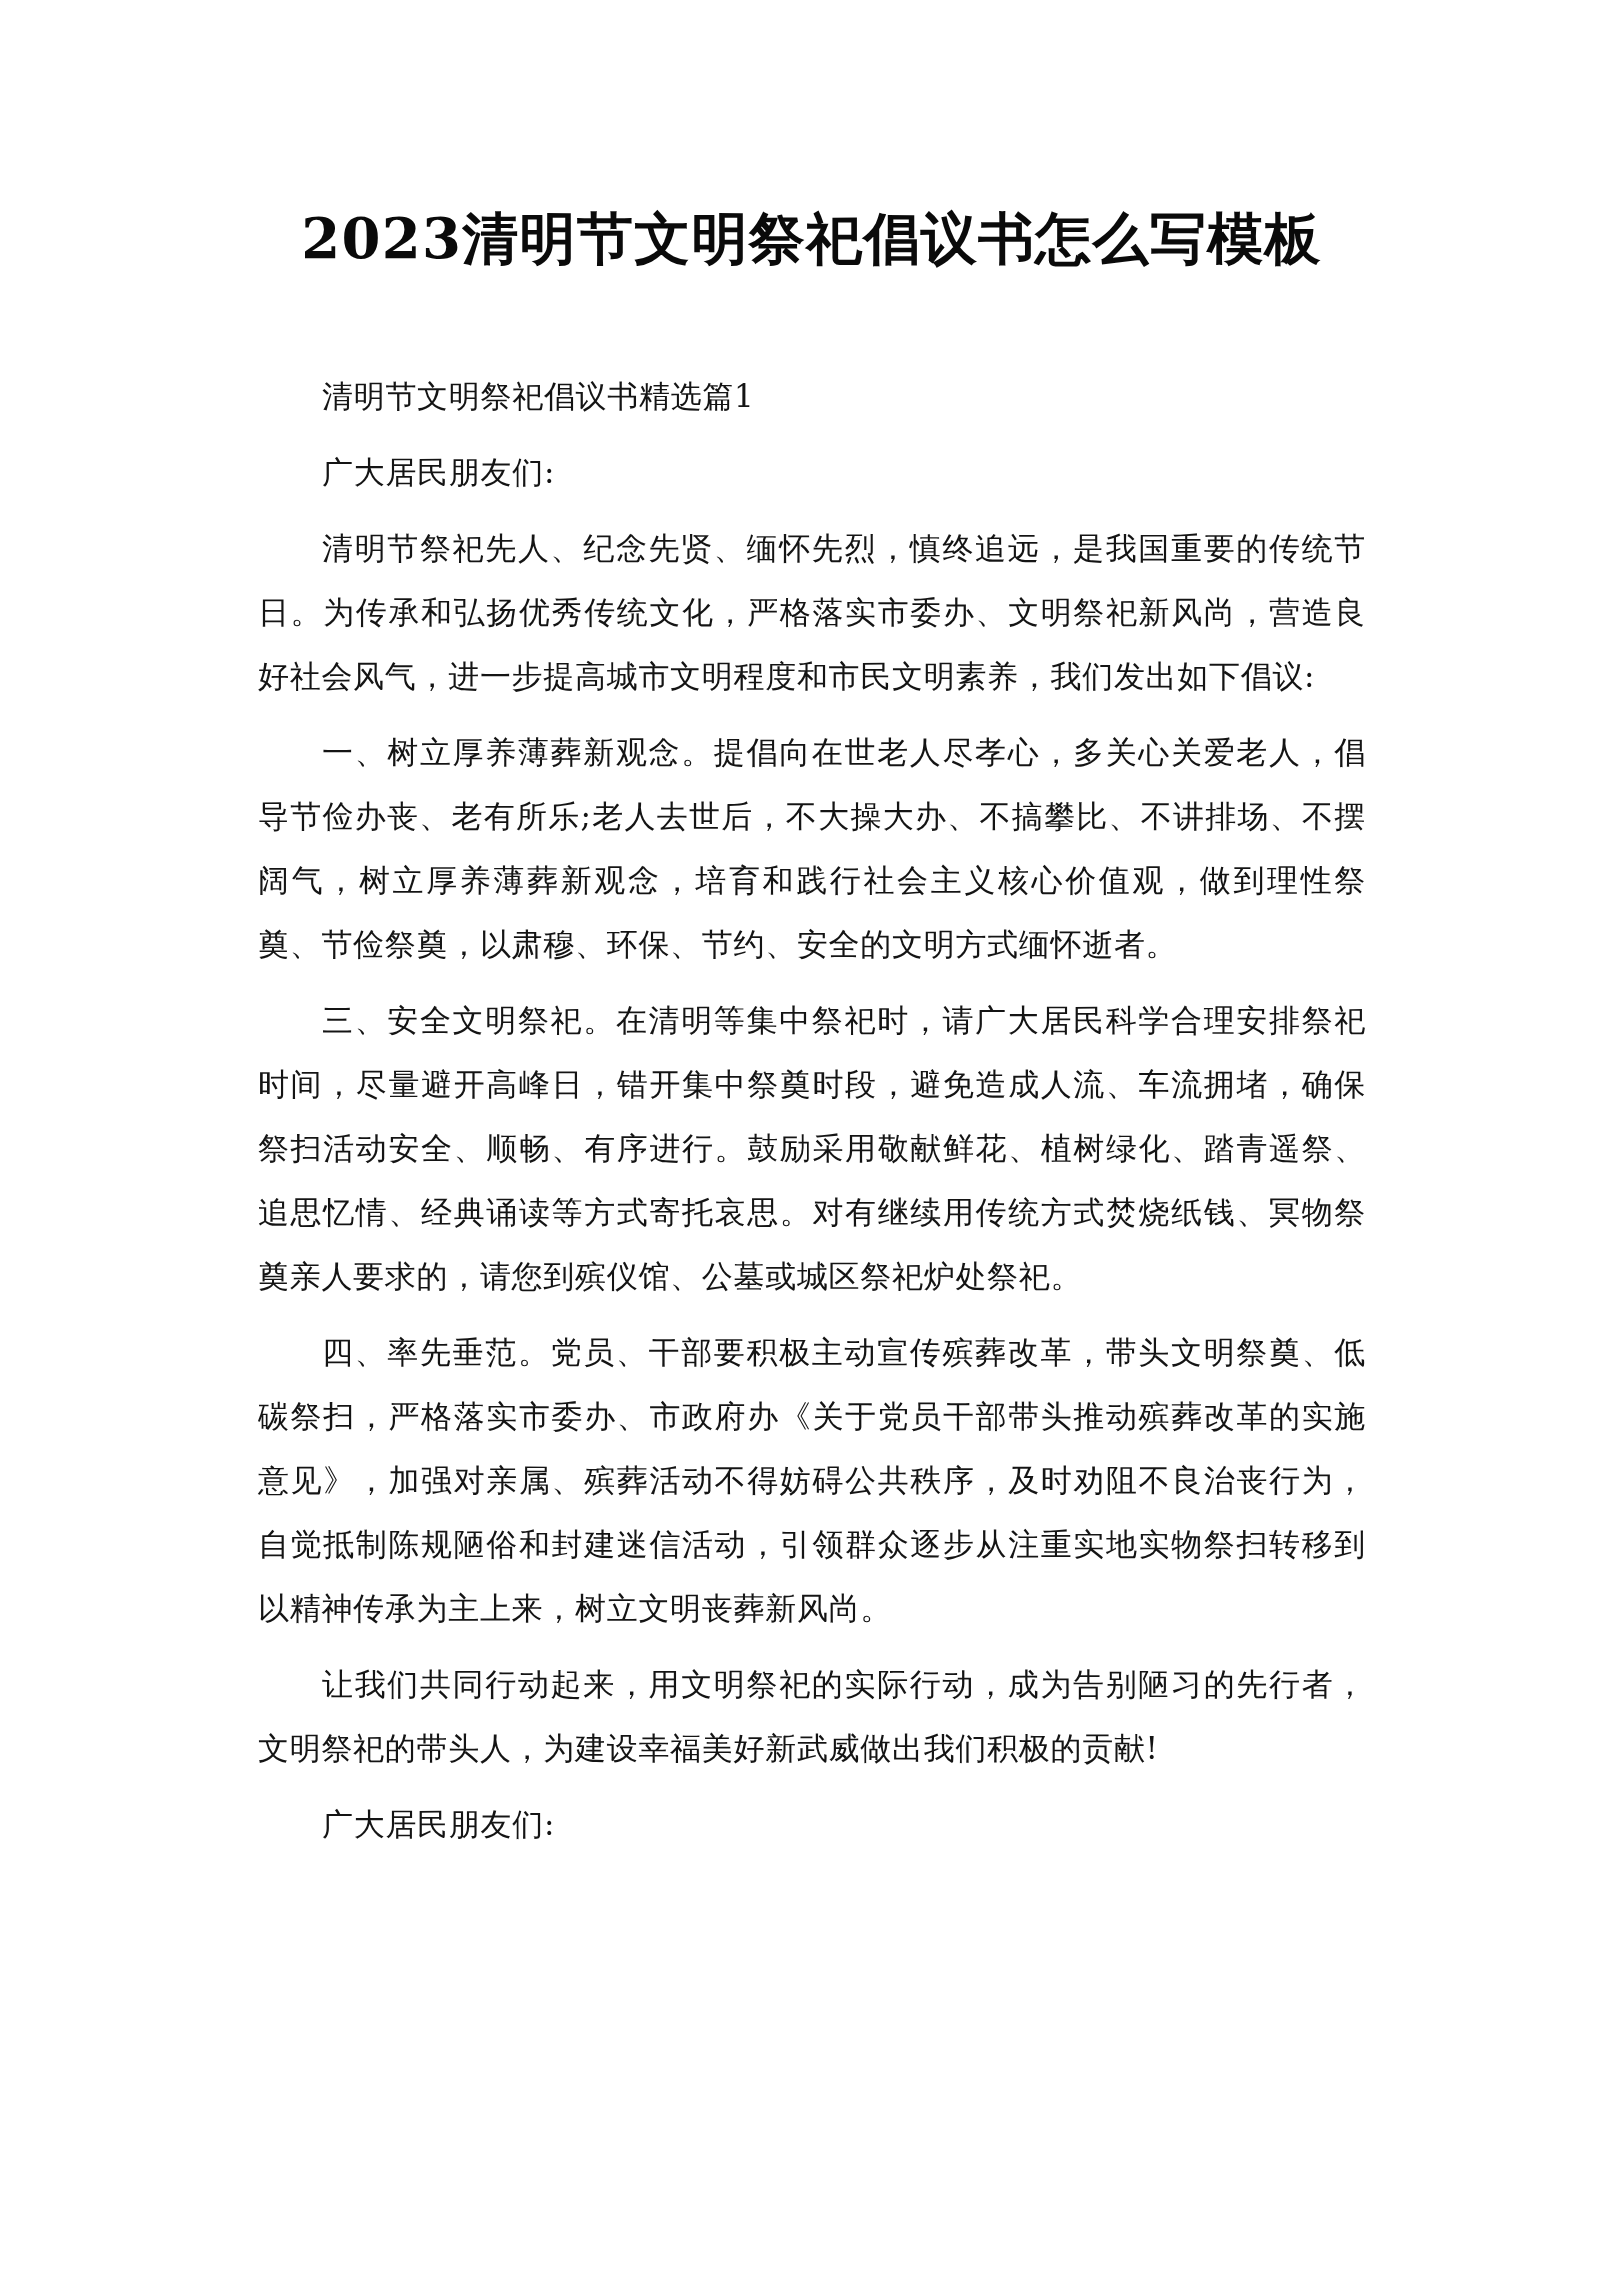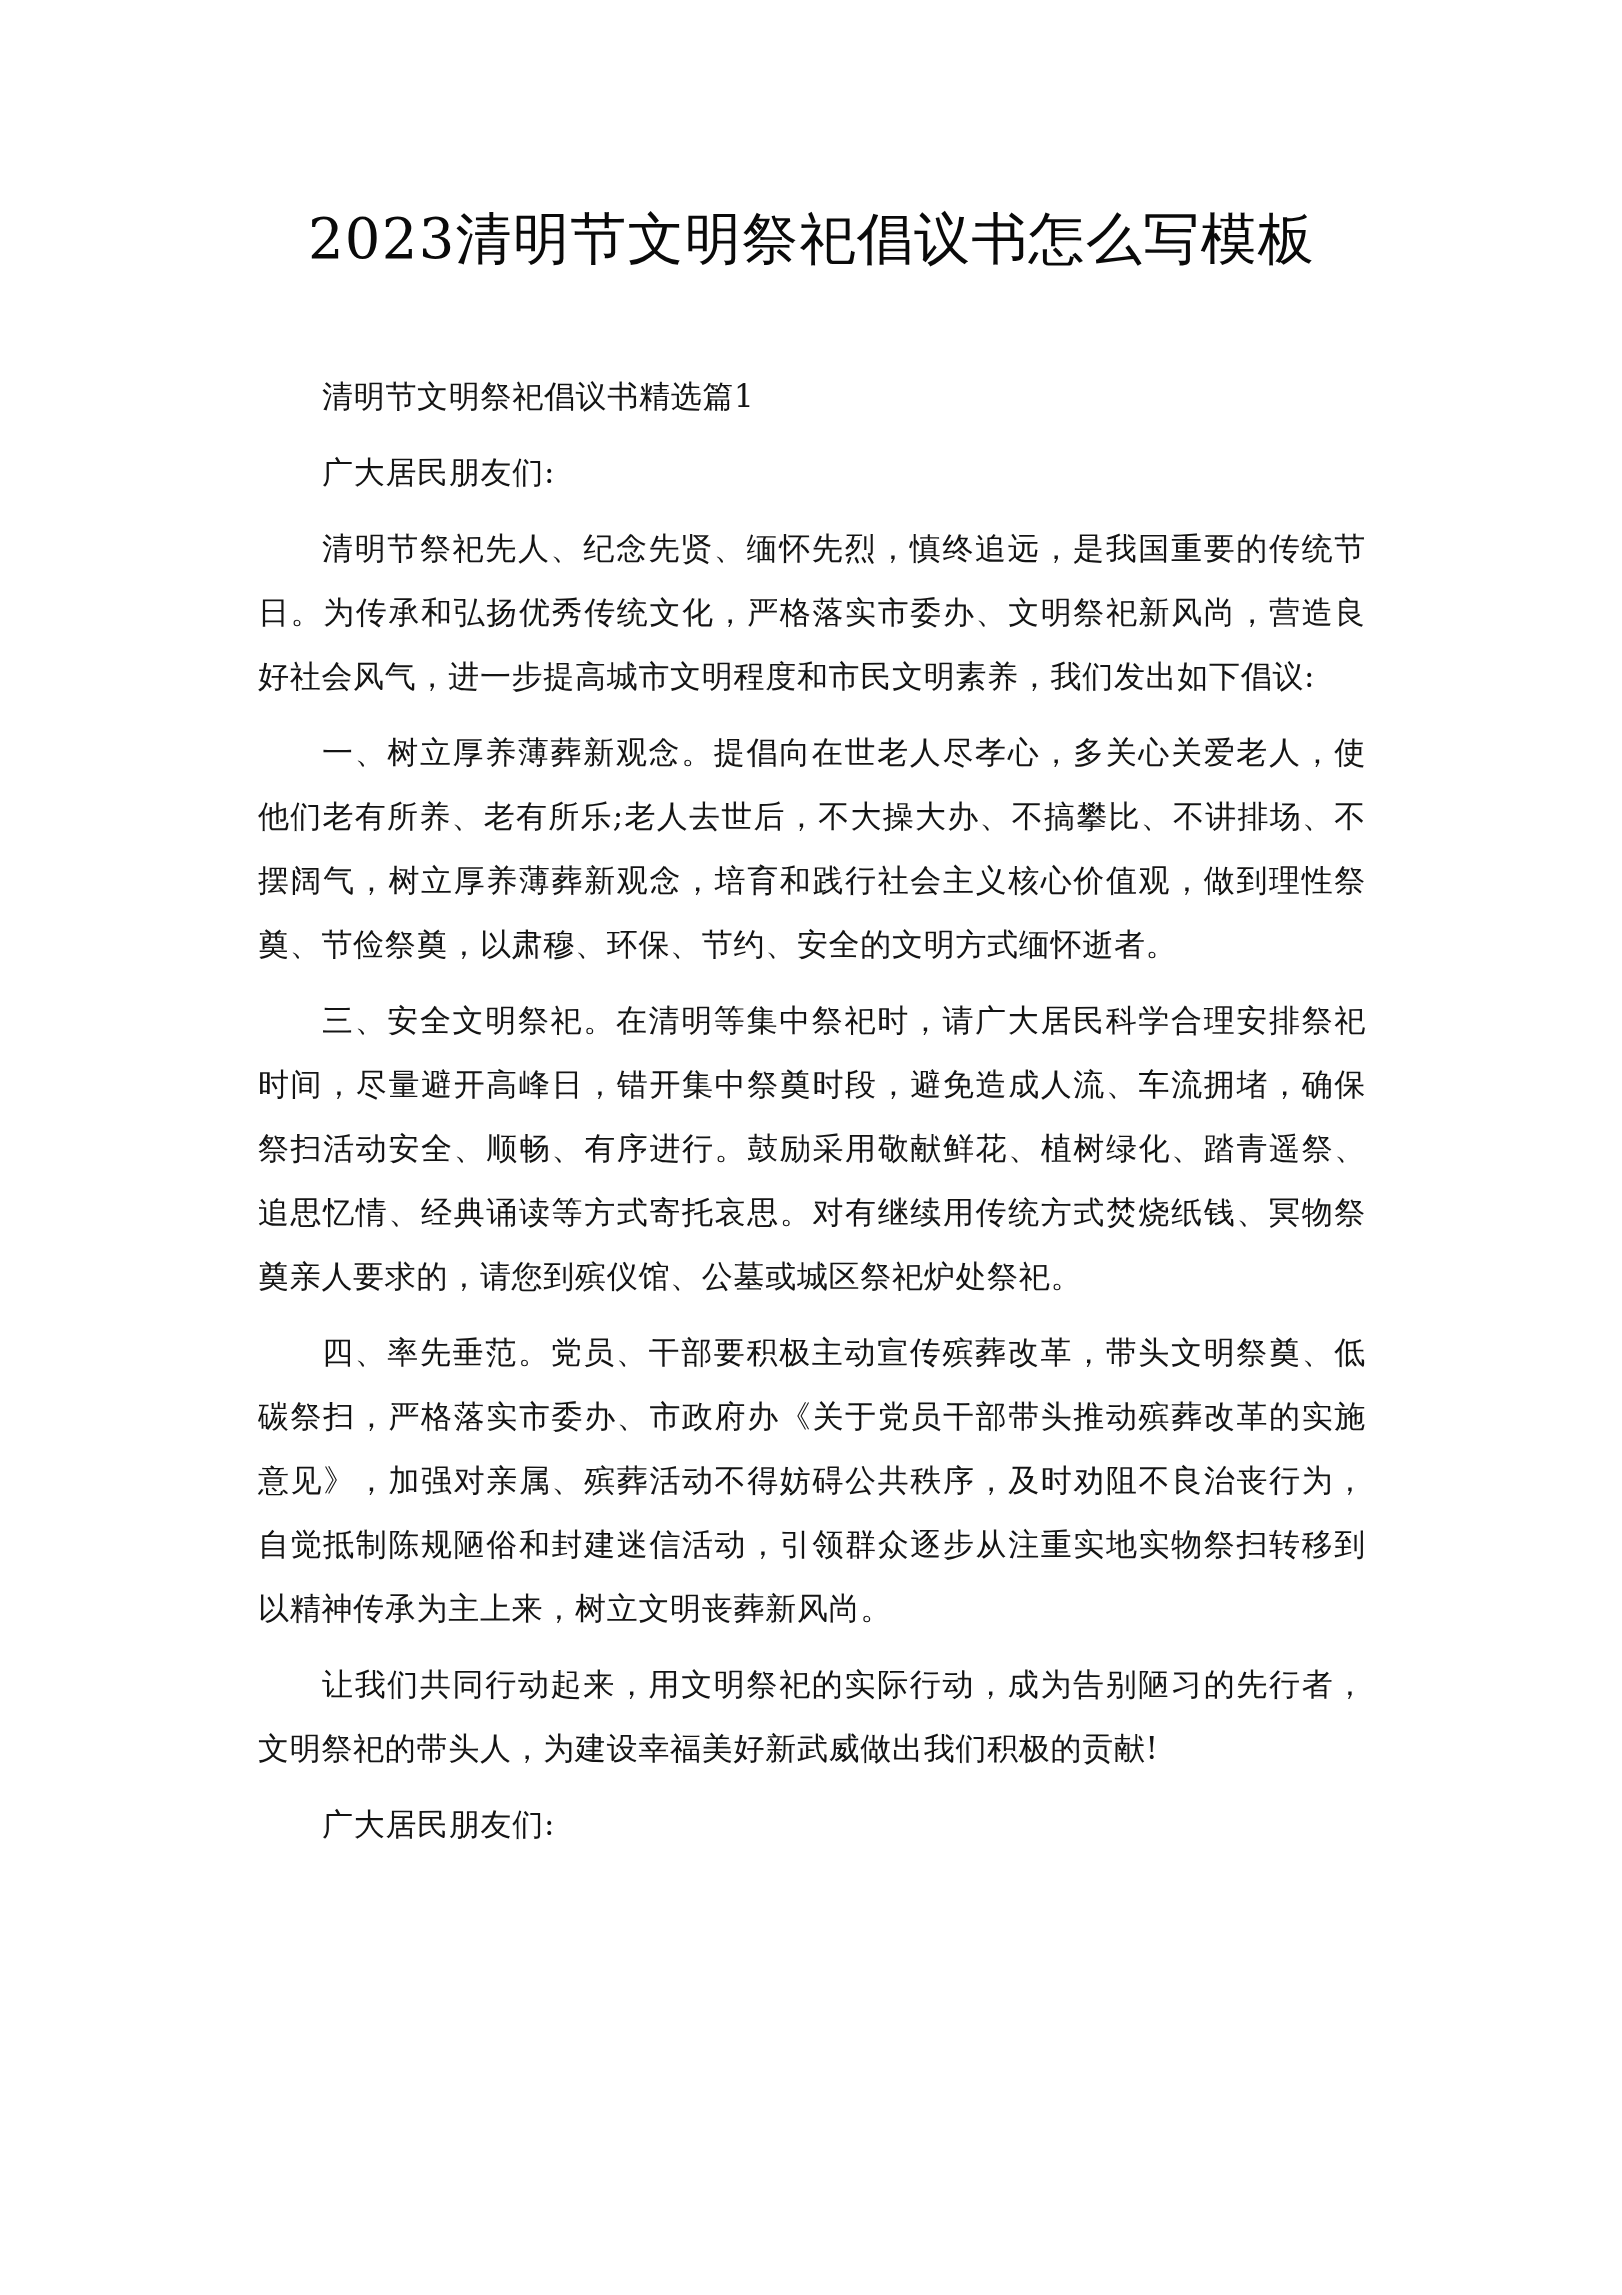--- a/index.html
+++ b/index.html
@@ -24,21 +24,21 @@
   }
   .title {
     position: absolute;
     left: 0;
     width: 1623px;
     top: 196px;
     text-align: center;
     font-size: 56px;
     line-height: 85px;
     letter-spacing: 1.3px;
-    font-weight: normal;
+    font-weight: bold;
     color: #0a0a0a;
   }
   .body {
     position: absolute;
     left: 246px;
     top: 352px;
     width: 1132px;
   }
   .para {
     margin: 12px;
@@ -56,20 +56,20 @@
 </head>
 <body>
 
 <div class="page">
   <div class="title">2023清明节文明祭祀倡议书怎么写模板</div>
 
   <div class="body">
     <p class="para indent">清明节文明祭祀倡议书精选篇1</p>
     <p class="para indent">广大居民朋友们:</p>
     <p class="para indent">清明节祭祀先人、纪念先贤、缅怀先烈，慎终追远，是我国重要的传统节日。为传承和弘扬优秀传统文化，严格落实市委办、文明祭祀新风尚，营造良好社会风气，进一步提高城市文明程度和市民文明素养，我们发出如下倡议:</p>
-    <p class="para indent">一、树立厚养薄葬新观念。提倡向在世老人尽孝心，多关心关爱老人，使他们老有所养、老有所乐;老人去世后，不大操大办、不搞攀比、不讲排场、不摆阔气，树立厚养薄葬新观念，培育和践行社会主义核心价值观，做到理性祭奠、节俭祭奠，以肃穆、环保、节约、安全的文明方式缅怀逝者。</p>
+    <p class="para indent">一、树立厚养薄葬新观念。提倡向在世老人尽孝心，多关心关爱老人，倡导节俭办丧、老有所乐;老人去世后，不大操大办、不搞攀比、不讲排场、不摆阔气，树立厚养薄葬新观念，培育和践行社会主义核心价值观，做到理性祭奠、节俭祭奠，以肃穆、环保、节约、安全的文明方式缅怀逝者。</p>
     <p class="para indent">三、安全文明祭祀。在清明等集中祭祀时，请广大居民科学合理安排祭祀时间，尽量避开高峰日，错开集中祭奠时段，避免造成人流、车流拥堵，确保祭扫活动安全、顺畅、有序进行。鼓励采用敬献鲜花、植树绿化、踏青遥祭、追思忆情、经典诵读等方式寄托哀思。对有继续用传统方式焚烧纸钱、冥物祭奠亲人要求的，请您到殡仪馆、公墓或城区祭祀炉处祭祀。</p>
     <p class="para indent">四、率先垂范。党员、干部要积极主动宣传殡葬改革，带头文明祭奠、低碳祭扫，严格落实市委办、市政府办《关于党员干部带头推动殡葬改革的实施意见》，加强对亲属、殡葬活动不得妨碍公共秩序，及时劝阻不良治丧行为，自觉抵制陈规陋俗和封建迷信活动，引领群众逐步从注重实地实物祭扫转移到以精神传承为主上来，树立文明丧葬新风尚。</p>
     <p class="para indent">让我们共同行动起来，用文明祭祀的实际行动，成为告别陋习的先行者，文明祭祀的带头人，为建设幸福美好新武威做出我们积极的贡献!</p>
     <p class="para indent">广大居民朋友们:</p>
   </div>
 </div>
 
 
 </body></html>

